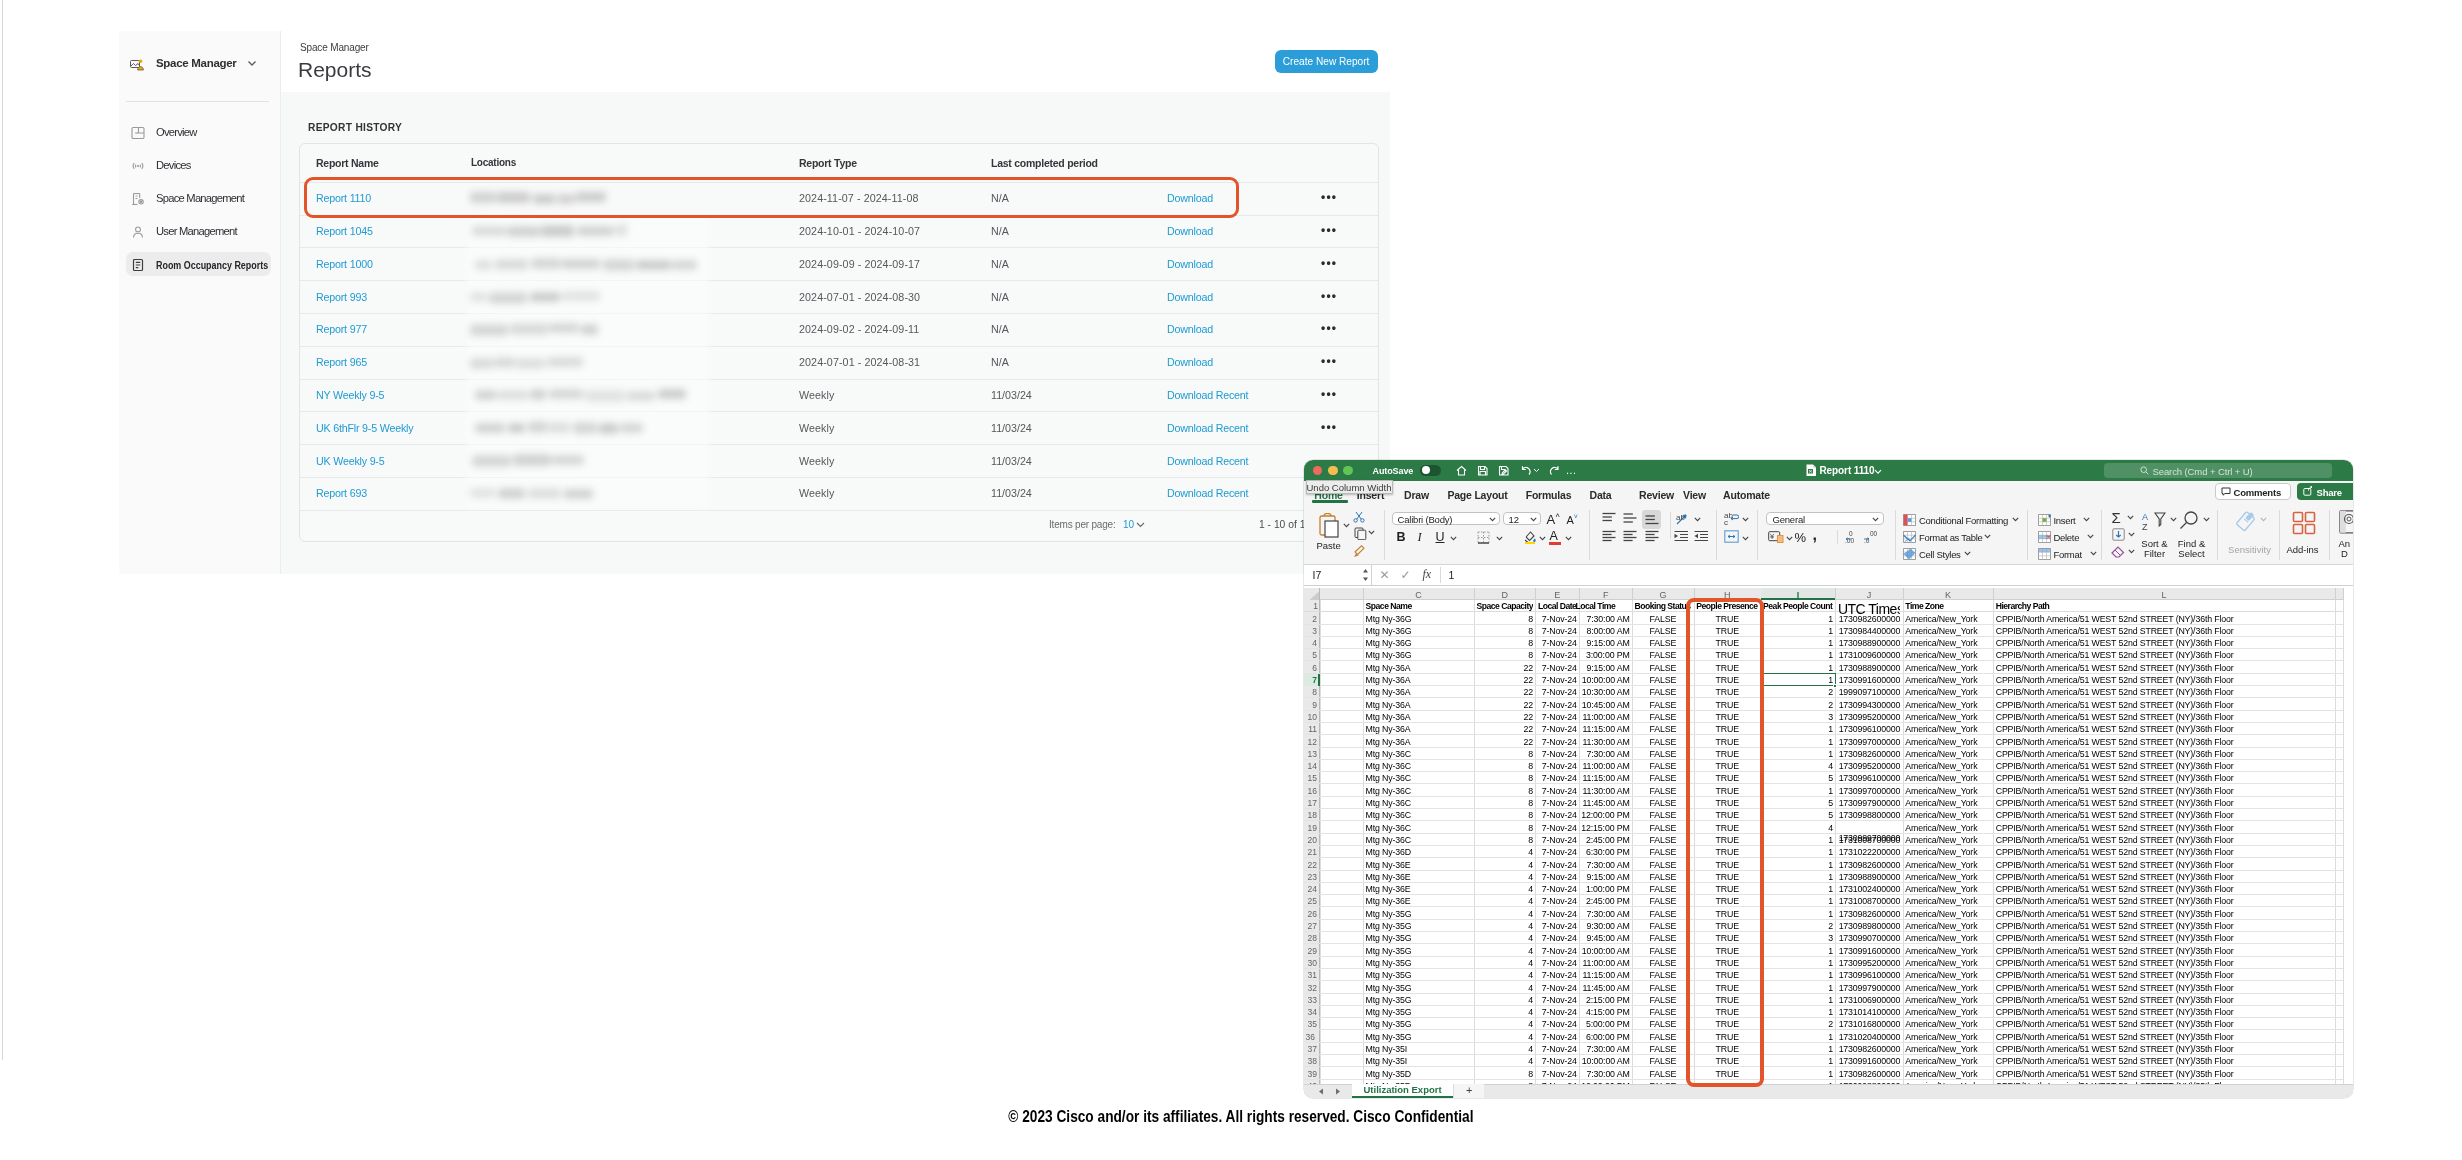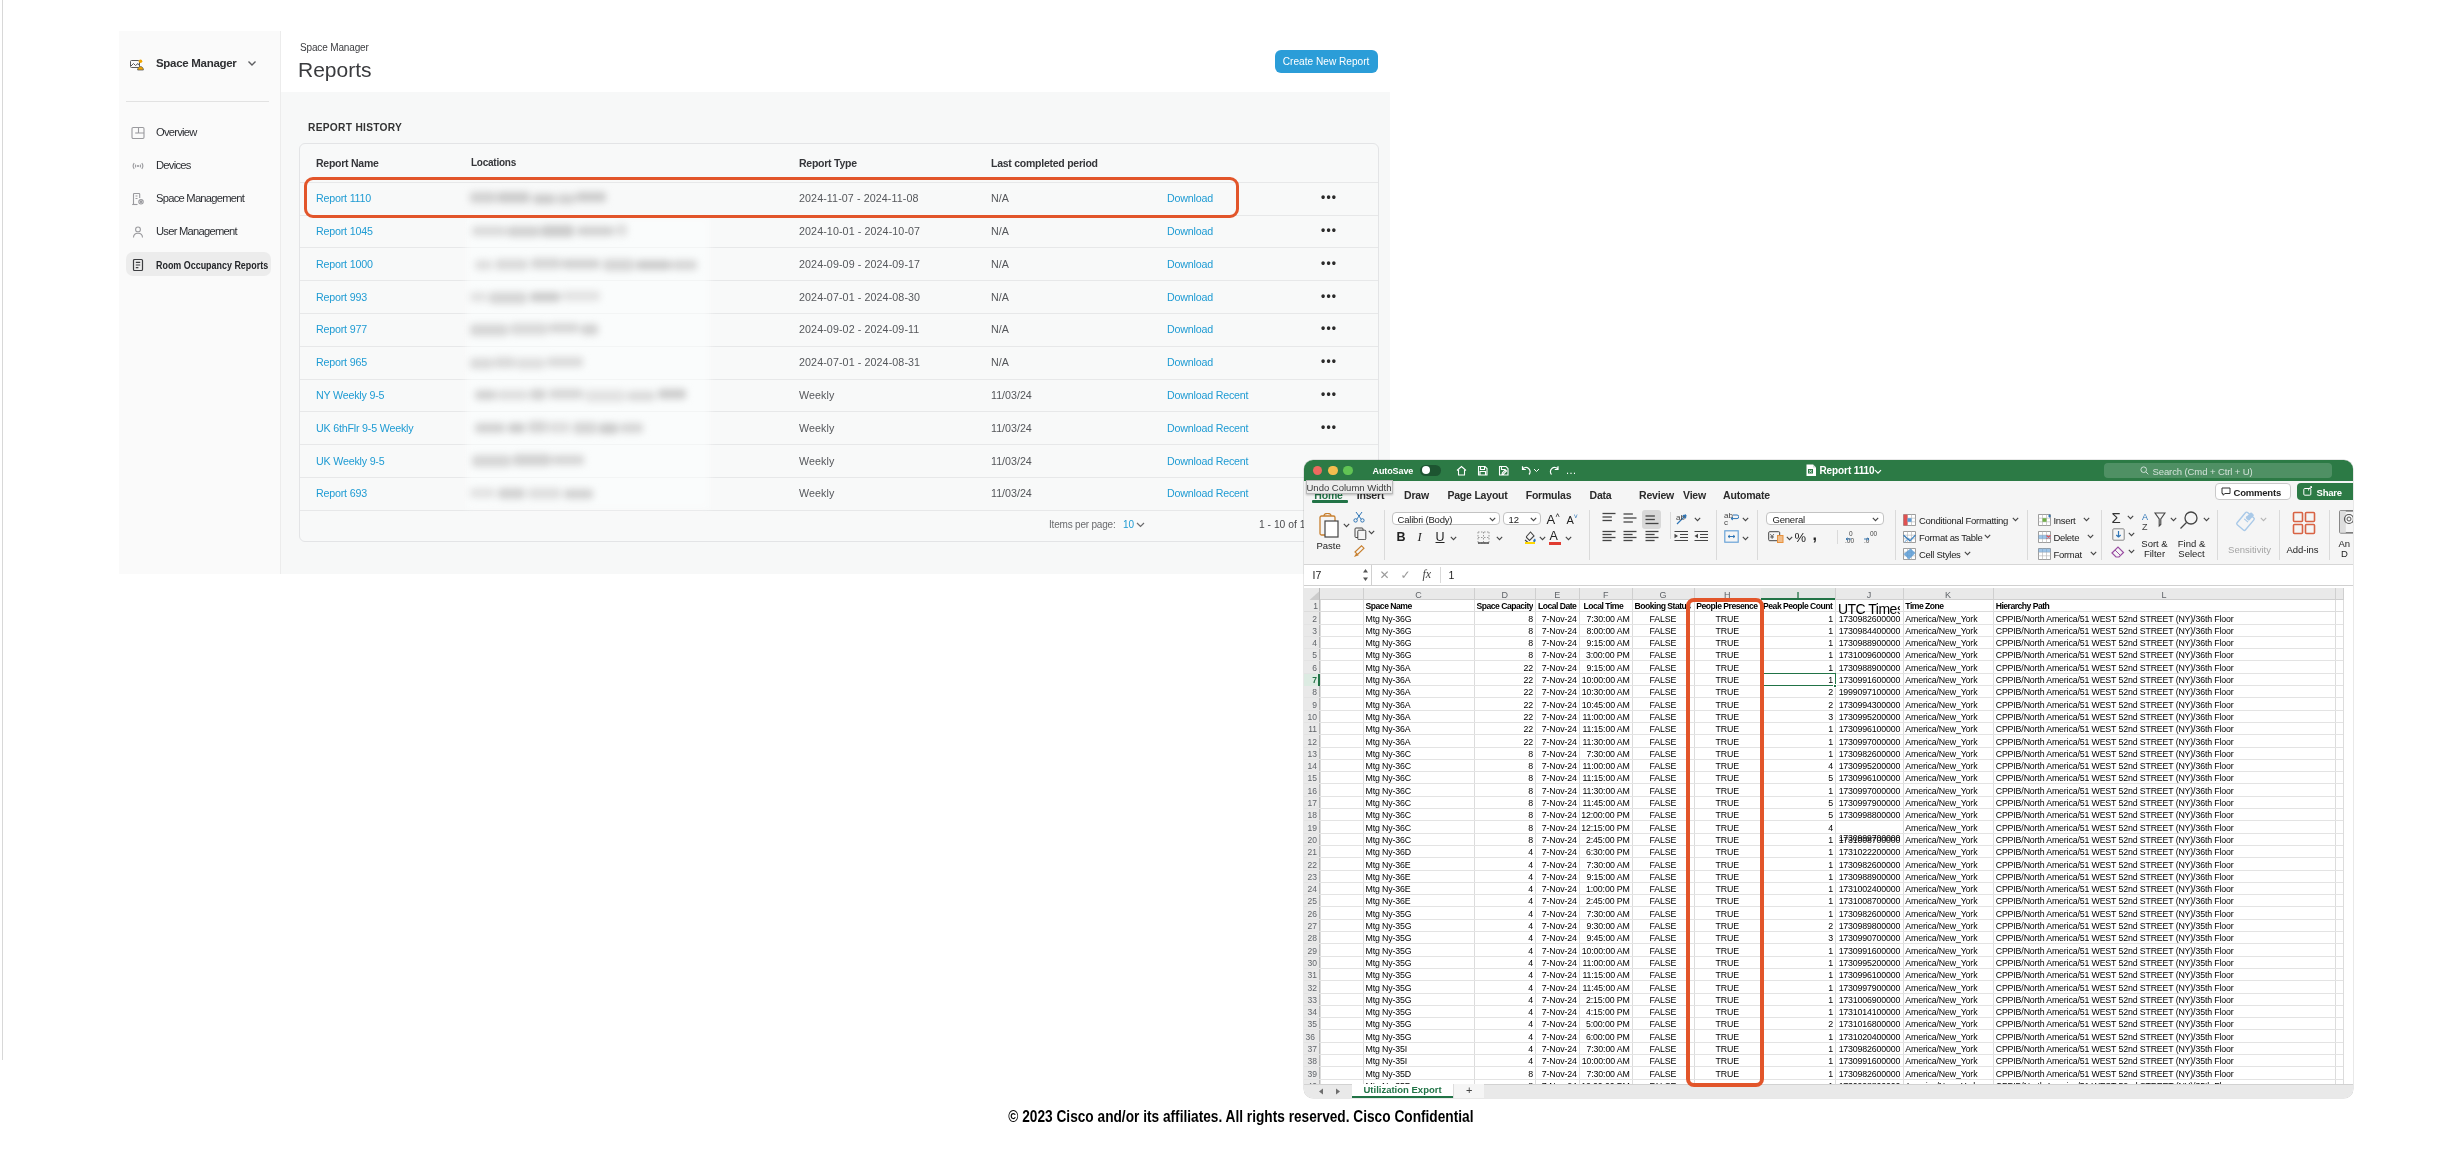--- a/index.html
+++ b/index.html
@@ -628,21 +628,21 @@
     <div class="abs" style="left:457.1px;top:139.7px;width:1px;height:484.40000000000003px;background:#dcdcdc"></div>
     <div class="abs" style="left:531.9px;top:139.7px;width:1px;height:484.40000000000003px;background:#dcdcdc"></div>
     <div class="abs" style="left:599.3px;top:139.7px;width:1px;height:484.40000000000003px;background:#dcdcdc"></div>
     <div class="abs" style="left:689.7px;top:139.7px;width:1px;height:484.40000000000003px;background:#dcdcdc"></div>
     <div class="abs" style="left:1031.5px;top:139.7px;width:1px;height:484.40000000000003px;background:#dcdcdc"></div>
     <div class="abs" style="left:1039.5px;top:139.7px;width:1px;height:484.40000000000003px;background:#dcdcdc"></div>
     <div class="abs" style="left:0;top:151.0px;width:1039.5px;height:1px;background:#dcdcdc"></div>
     <div class="abs" style="left:62.1px;top:140.95px;width:105.9px;text-align:left;font-size:8.6px;font-weight:bold;color:#000;letter-spacing:-0.5px;white-space:nowrap;overflow:hidden">Space Name</div>
     <div class="abs" style="left:173.0px;top:140.95px;width:56.400000000000006px;text-align:left;font-size:8.6px;font-weight:bold;color:#000;letter-spacing:-0.5px;white-space:nowrap;overflow:hidden">Space Capacity</div>
     <div class="abs" style="left:234.4px;top:140.95px;width:38.79999999999998px;text-align:left;font-size:8.6px;font-weight:bold;color:#000;letter-spacing:-0.5px;white-space:nowrap;overflow:hidden">Local Date</div>
-    <div class="abs" style="left:280px;top:140.95px;width:47.900000000000034px;text-align:left;font-size:8.6px;font-weight:bold;color:#000;letter-spacing:-0.5px;white-space:nowrap;overflow:hidden">Local Time</div>
+    <div class="abs" style="left:272px;top:140.95px;width:47.900000000000034px;text-align:left;font-size:8.6px;font-weight:bold;color:#000;letter-spacing:-0.5px;white-space:nowrap;overflow:hidden">Local Time</div>
     <div class="abs" style="left:331.1px;top:140.95px;width:56.69999999999999px;text-align:left;font-size:8.6px;font-weight:bold;color:#000;letter-spacing:-0.5px;white-space:nowrap;overflow:hidden">Booking Status</div>
     <div class="abs" style="left:392.8px;top:140.95px;width:61.80000000000001px;text-align:left;font-size:8.6px;font-weight:bold;color:#000;letter-spacing:-0.5px;white-space:nowrap;overflow:hidden">People Presence</div>
     <div class="abs" style="left:459.6px;top:140.95px;width:69.79999999999995px;text-align:left;font-size:8.6px;font-weight:bold;color:#000;letter-spacing:-0.5px;white-space:nowrap;overflow:hidden">Peak People Count</div>
     <div class="abs" style="left:534.4px;top:140.95px;width:62.39999999999998px;text-align:left;font-size:14px;font-weight:normal;color:#000;letter-spacing:-0.5px;white-space:nowrap;overflow:hidden">UTC Timestamp</div>
     <div class="abs" style="left:601.8px;top:140.95px;width:85.40000000000009px;text-align:left;font-size:8.6px;font-weight:bold;color:#000;letter-spacing:-0.5px;white-space:nowrap;overflow:hidden">Time Zone</div>
     <div class="abs" style="left:692.2px;top:140.95px;width:336.79999999999995px;text-align:left;font-size:8.6px;font-weight:bold;color:#000;letter-spacing:-0.5px;white-space:nowrap;overflow:hidden">Hierarchy Path</div>
     <div class="abs" style="left:2.5px;top:140.95px;width:12px;text-align:right;font-size:8.5px;color:#5f6368">1</div>
     <div class="abs" style="left:0;top:163.3px;width:1039.5px;height:1px;background:#e3e3e3"></div>
     <div class="abs" style="left:0px;top:153.25px;width:13.5px;text-align:right;font-size:8.5px;color:#5f6368;font-weight:normal">2</div>
     <div class="abs" style="left:62.1px;top:153.25px;width:105.9px;text-align:left;font-size:8.8px;font-weight:normal;color:#000;letter-spacing:-0.15px;white-space:nowrap;overflow:hidden">Mtg Ny-36G</div>

